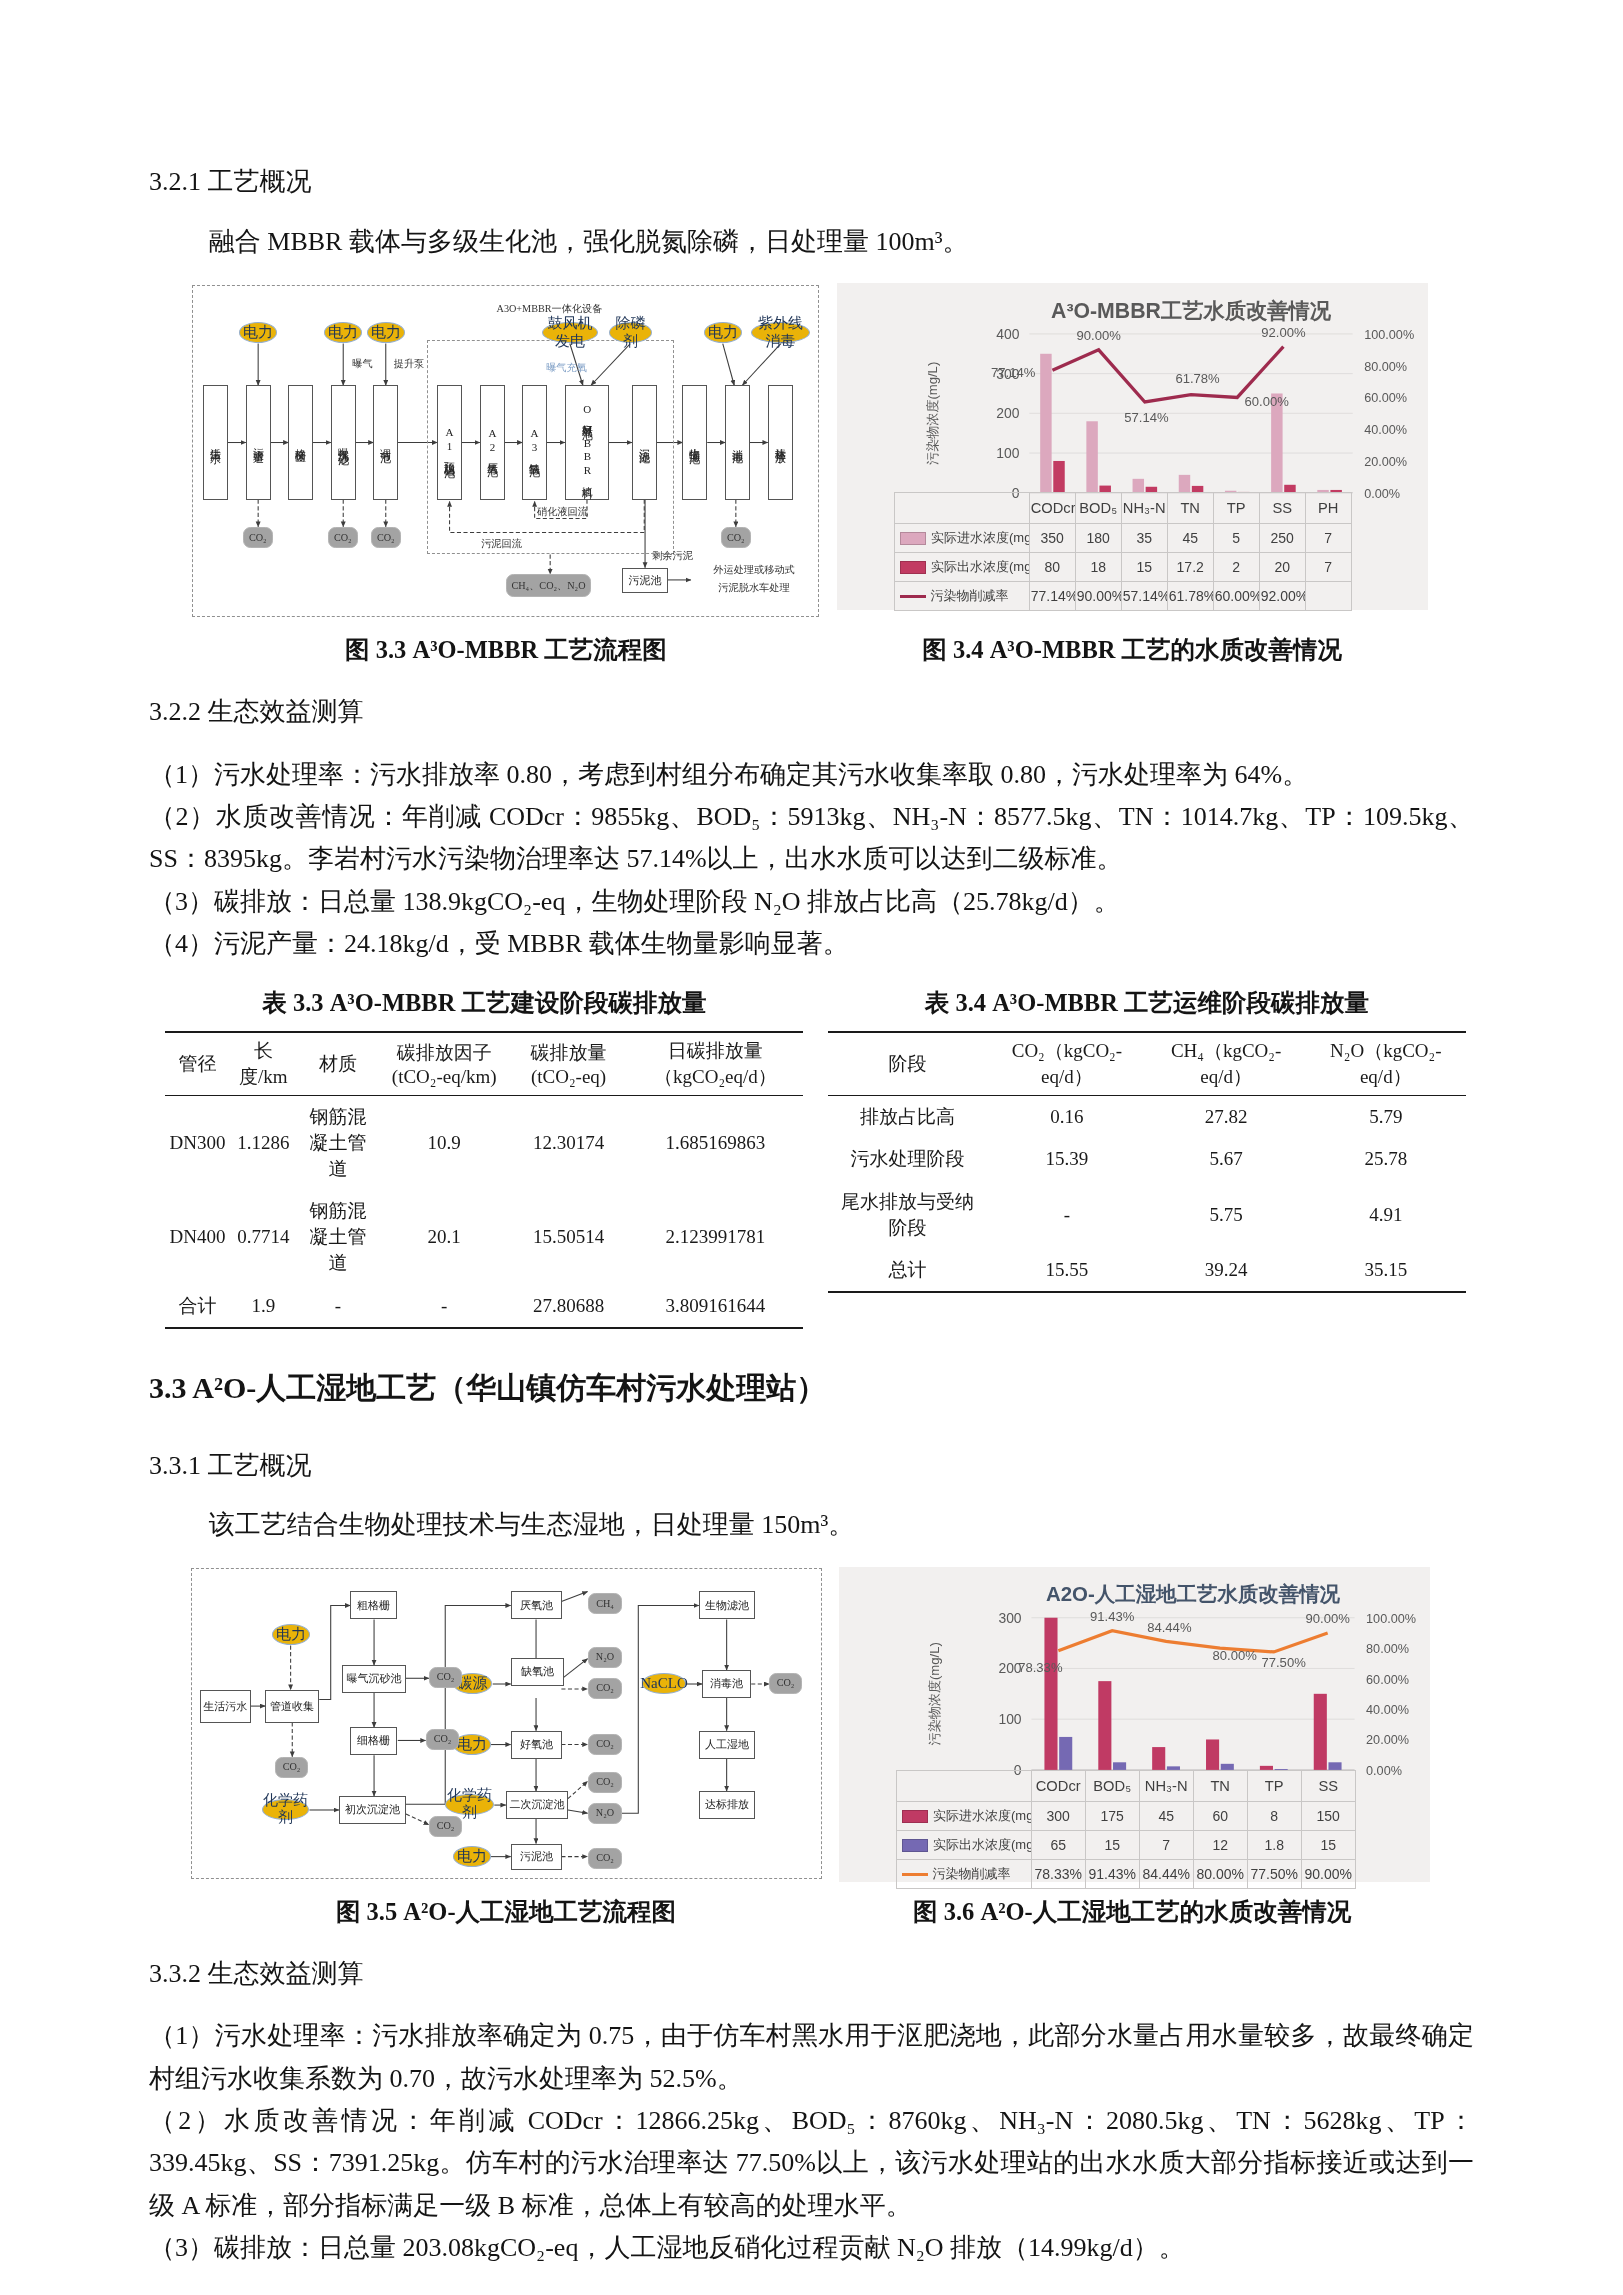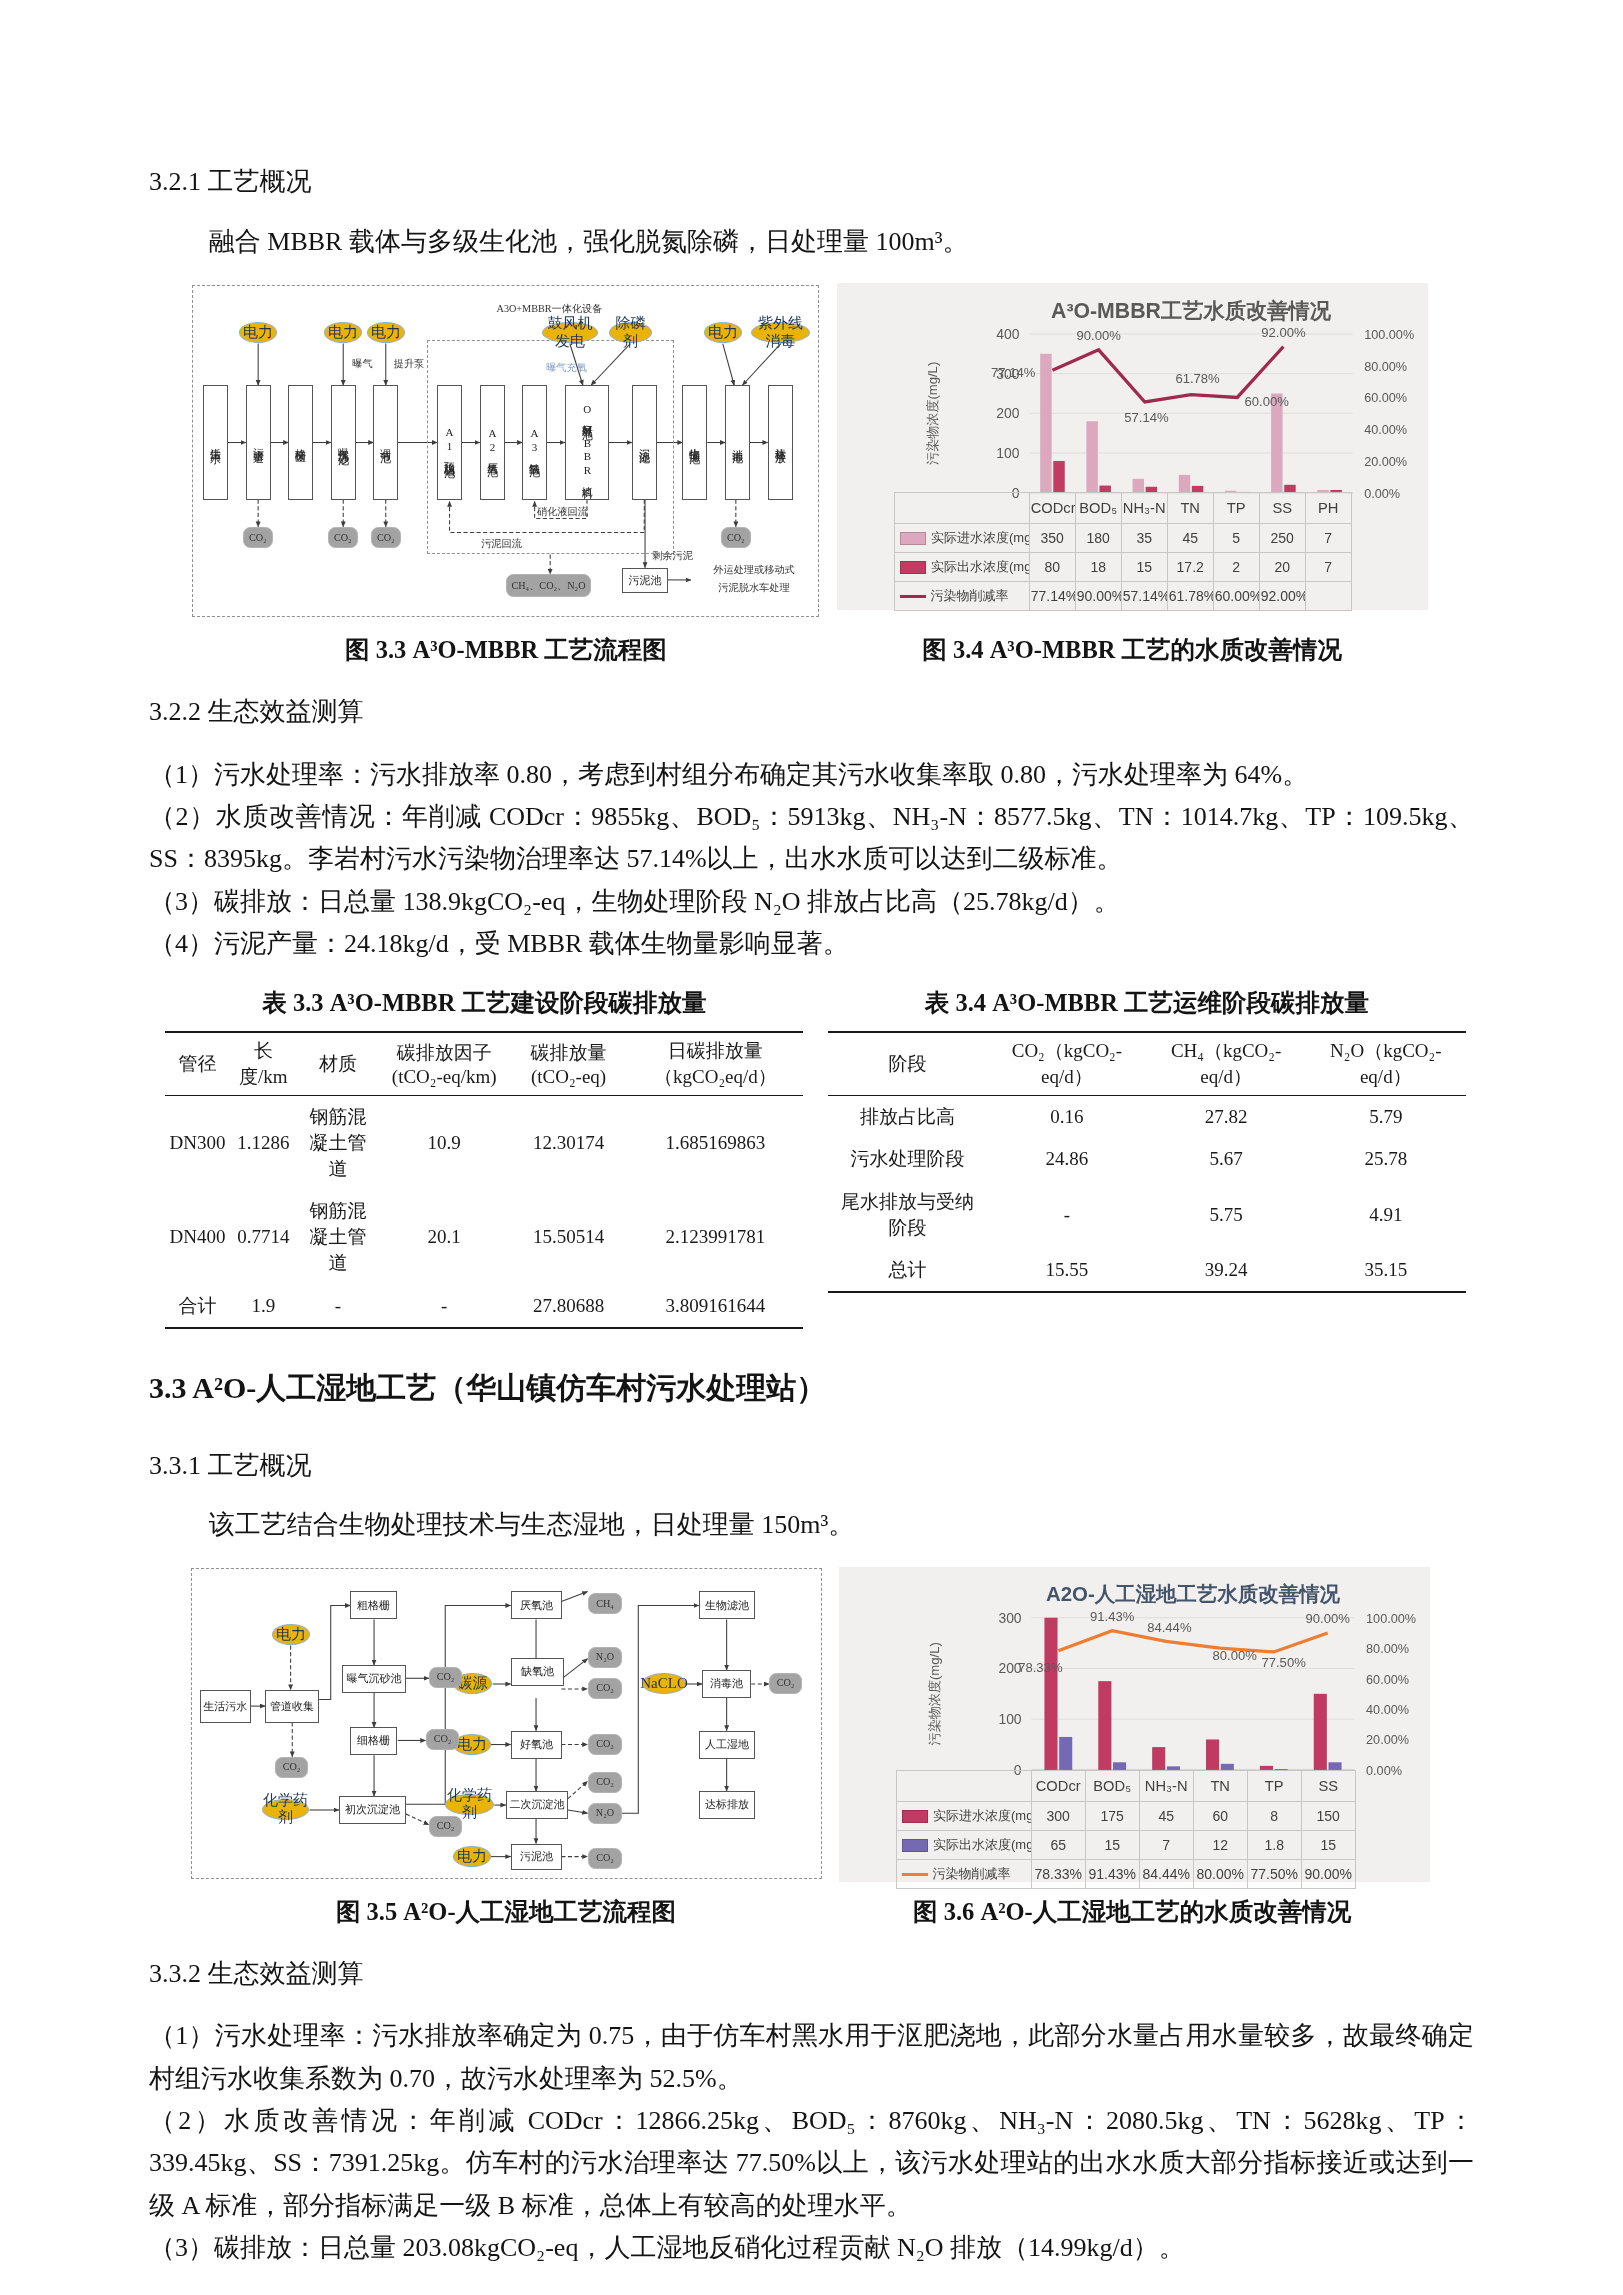--- a/index.html
+++ b/index.html
@@ -308,21 +308,21 @@
             </thead>
             <tbody>
               <tr>
                 <td>排放占比高</td>
                 <td>0.16</td>
                 <td>27.82</td>
                 <td>5.79</td>
               </tr>
               <tr>
                 <td>污水处理阶段</td>
-                <td>24.86</td>
+                <td>15.39</td>
                 <td>5.67</td>
                 <td>25.78</td>
               </tr>
               <tr>
                 <td>尾水排放与受纳阶段</td>
                 <td>-</td>
                 <td>5.75</td>
                 <td>4.91</td>
               </tr>
               <tr>

